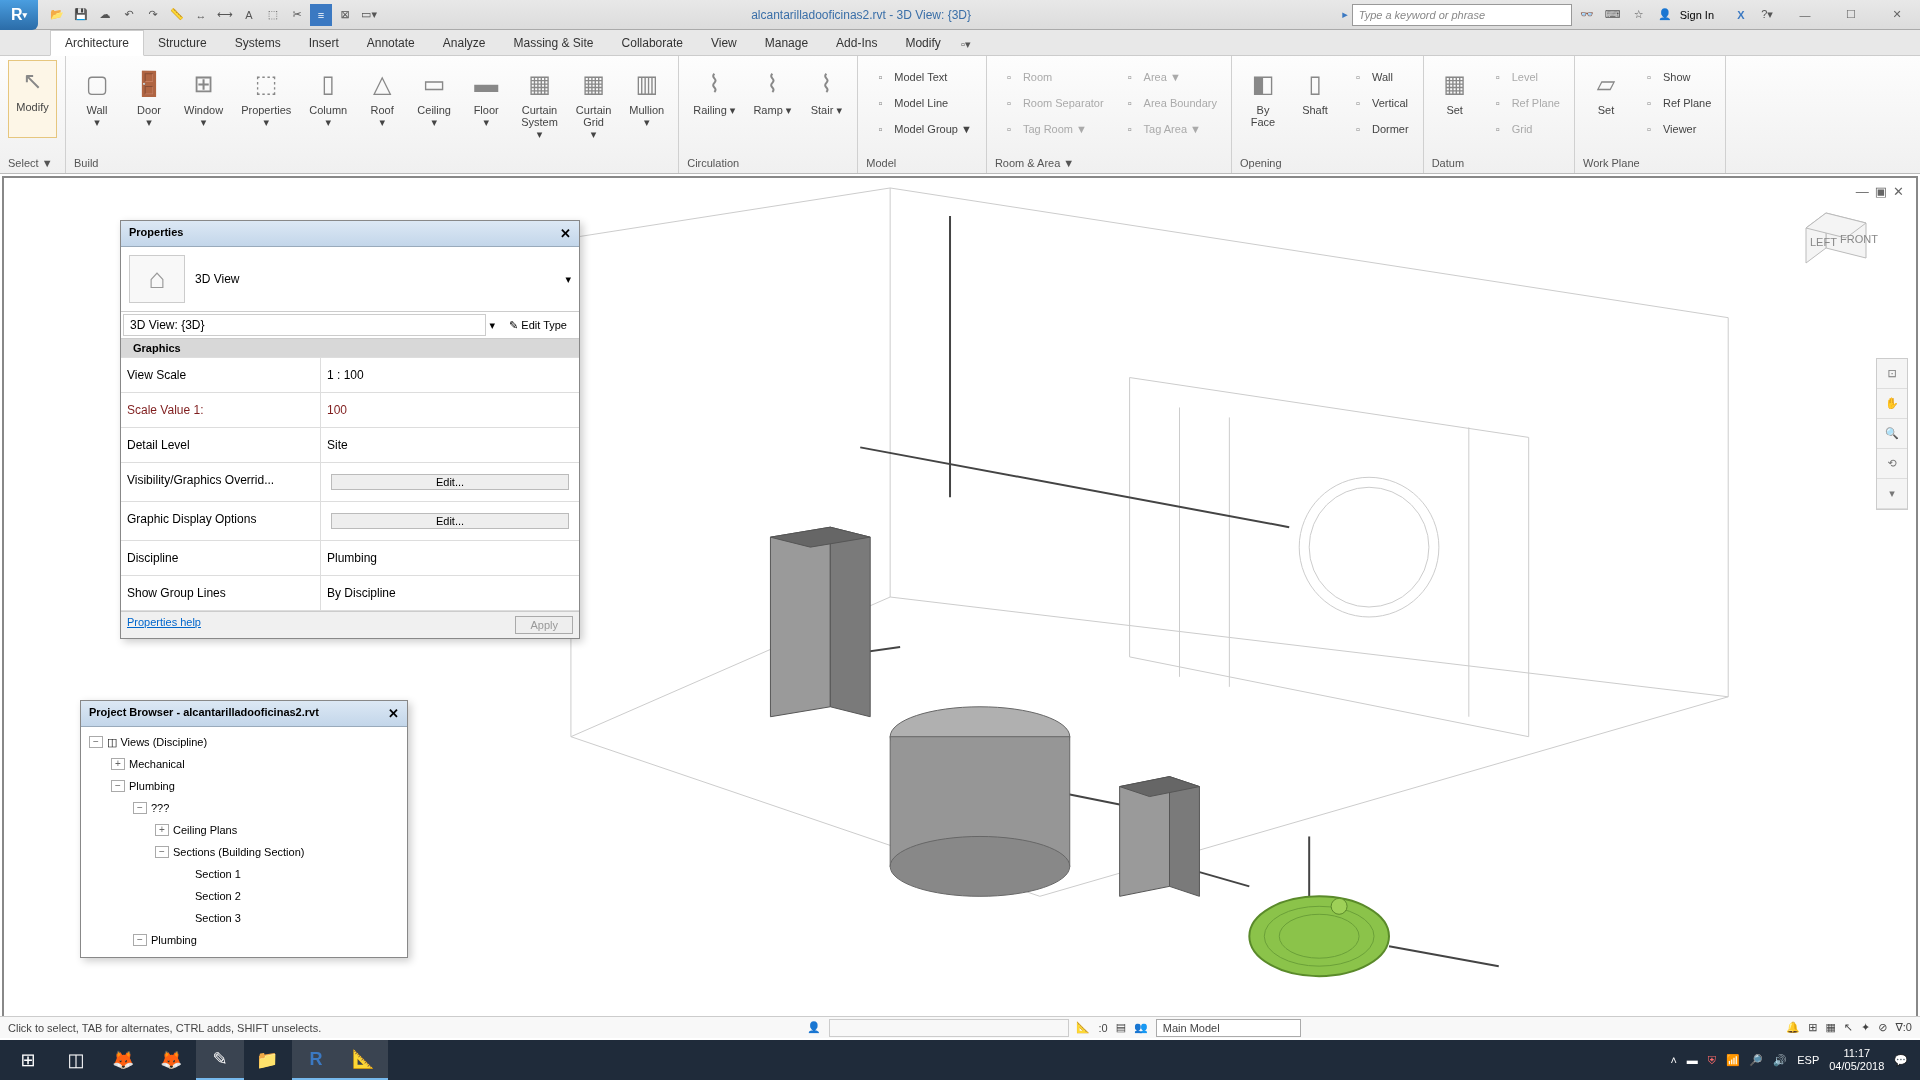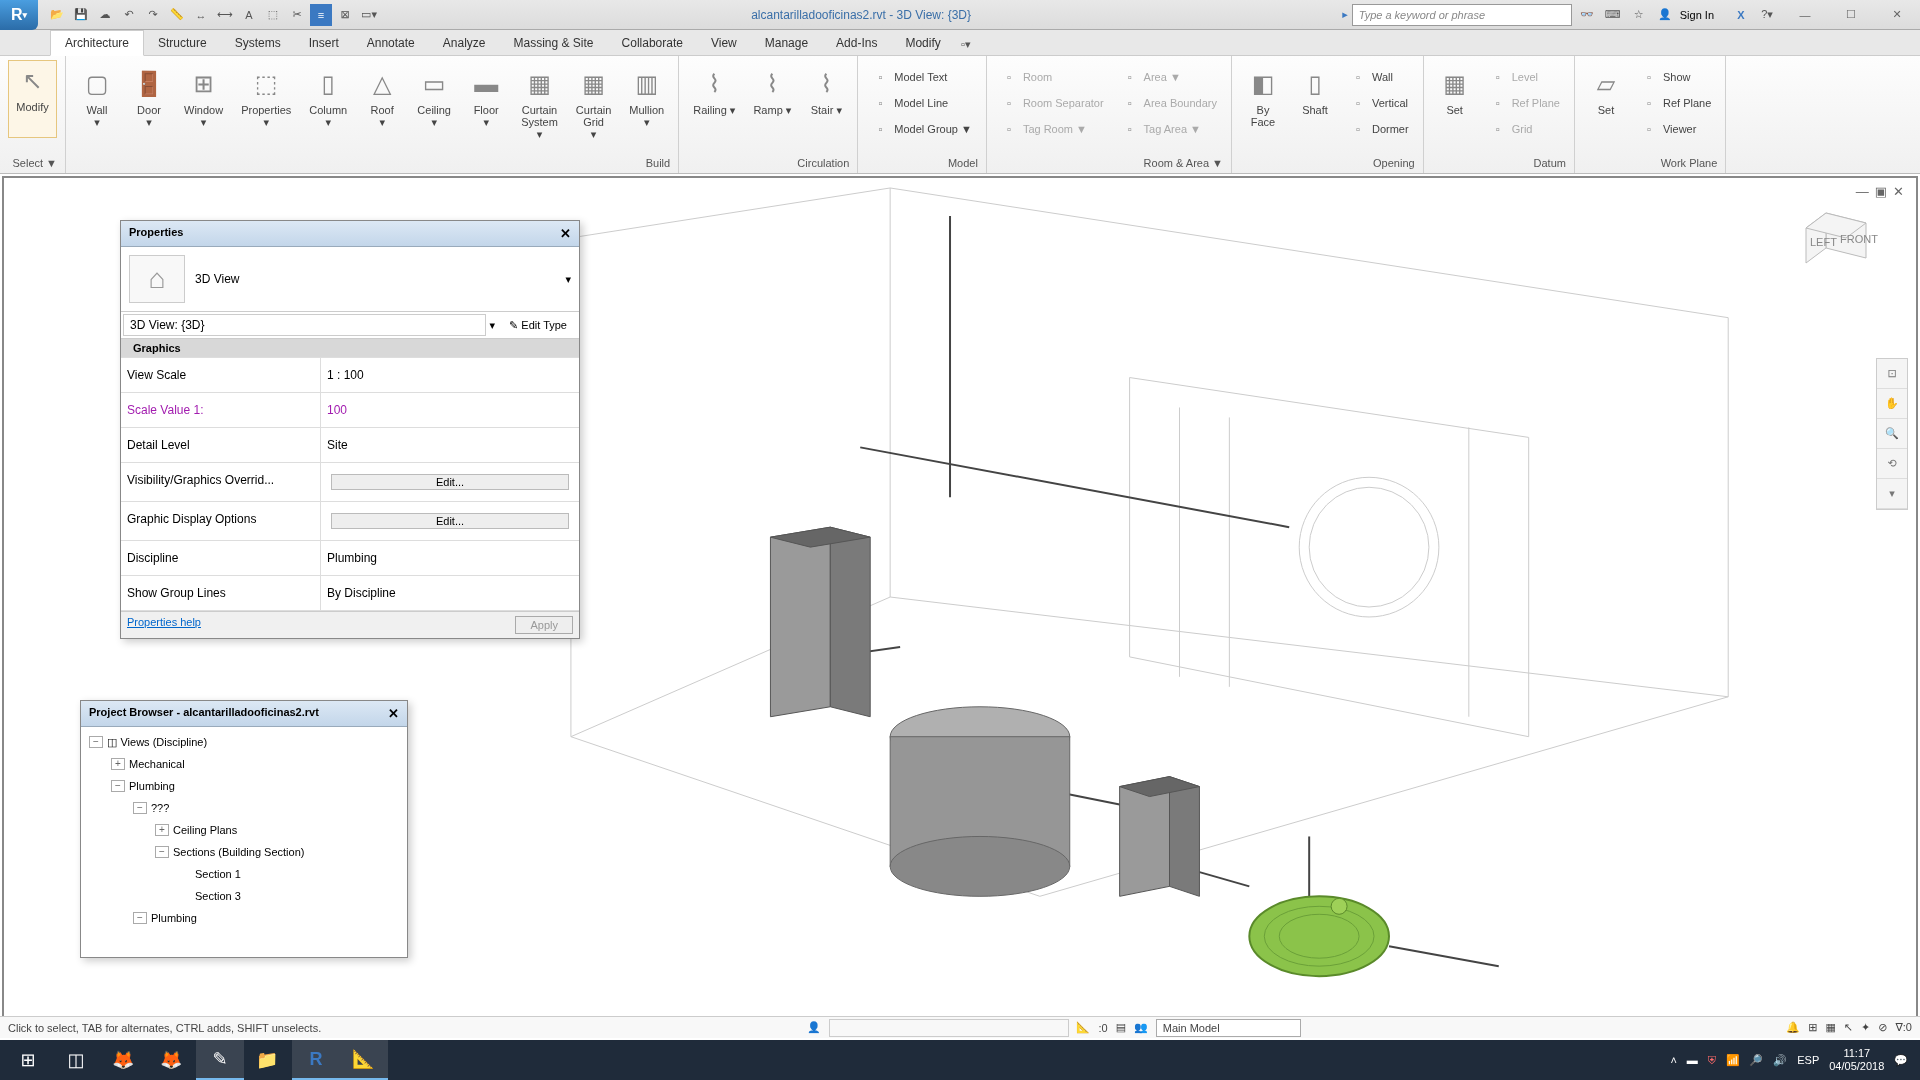--- a/index.html
+++ b/index.html
@@ -13,21 +13,21 @@
 .search-box{width:220px;height:22px;border:1px solid #999;background:#fff;padding:0 6px;font-style:italic;color:#888;display:flex;align-items:center}
 .win-btns{display:flex}
 .win-btn{width:46px;height:30px;display:flex;align-items:center;justify-content:center;color:#666;cursor:pointer}
 
 .tabstrip{height:26px;background:#e8e8e8;display:flex;align-items:flex-end;padding-left:50px;border-bottom:1px solid #ccc}
 .tab{padding:5px 14px;cursor:pointer;font-size:12px;color:#333}
 .tab.active{background:#fff;border:1px solid #ccc;border-bottom:1px solid #fff;margin-bottom:-1px}
 
 .ribbon{height:118px;background:linear-gradient(#fdfdfd,#f0f0f0);display:flex;border-bottom:1px solid #bbb}
 .rpanel{border-right:1px solid #d0d0d0;display:flex;flex-direction:column;justify-content:space-between;padding:4px 8px 0}
-.rpanel-label{text-align:right;font-size:11px;color:#555;padding:4px 0;border-top:1px solid transparent}
+.rpanel-label{text-align:left;font-size:11px;color:#555;padding:4px 0;border-top:1px solid transparent}
 .rpanel-body{display:flex;align-items:flex-start;gap:6px;flex:1;padding-top:4px}
 .bigbtn{display:flex;flex-direction:column;align-items:center;gap:4px;padding:4px 6px;cursor:pointer;min-width:46px}
 .bigbtn-icon{width:32px;height:32px;display:flex;align-items:center;justify-content:center;font-size:24px;color:#888}
 .bigbtn-label{font-size:11px;text-align:center;line-height:12px;color:#444}
 .smallbtn-col{display:flex;flex-direction:column;gap:0}
 .smallbtn{display:flex;align-items:center;gap:6px;padding:3px 6px;cursor:pointer;height:26px;white-space:nowrap;color:#444}
 .smallbtn.dim{color:#aaa}
 .smallbtn-icon{width:16px;height:16px;display:inline-flex;align-items:center;justify-content:center;color:#888}
 
 .canvas-area{position:absolute;top:174px;left:0;right:0;bottom:40px;background:#fff;border:2px solid #888;margin:2px}
@@ -37,21 +37,21 @@
 .panel-title{background:linear-gradient(#dce8f4,#c3d6ea);padding:5px 8px;font-weight:bold;font-size:12px;display:flex;justify-content:space-between;border-bottom:1px solid #9ab}
 .panel-title .x{cursor:pointer;font-size:13px}
 .type-sel{display:flex;align-items:center;padding:8px;gap:10px;background:#fff;border-bottom:1px solid #ccc}
 .type-icon{width:56px;height:48px;border:1px solid #ccc;display:flex;align-items:center;justify-content:center;font-size:28px;color:#999;background:#f8f8f8}
 .type-name{flex:1;font-size:12px}
 .prop-row{display:flex;border-bottom:1px solid #ddd;background:#fff}
 .prop-row.group{background:#d8d8d8;font-weight:bold;padding:3px 12px}
 .prop-cell{padding:10px 6px;font-size:12px}
 .prop-cell.label{width:200px;border-right:1px solid #ddd}
 .prop-cell.value{flex:1}
-.prop-cell.dim{color:#a21caf}
+.prop-cell.dim{color:#7f1d1d}
 .edit-btn{text-align:center;background:#eee;border:1px solid #bbb;margin:1px 4px;padding:1px;cursor:pointer;font-size:11px}
 .prop-footer{display:flex;justify-content:space-between;padding:4px 6px;background:#f0f0f0;border-top:1px solid #ccc}
 .prop-footer a{color:#0066cc;text-decoration:underline;cursor:pointer}
 .apply-btn{padding:2px 14px;border:1px solid #aaa;background:#eee;color:#999}
 .view-select-row{display:flex;align-items:center;background:#fff;border-bottom:1px solid #ccc;padding:2px}
 .view-select{flex:1;padding:3px 6px;border:1px solid #ccc;font-size:12px}
 .edit-type{padding:3px 10px;cursor:pointer}
 
 .browser-panel{position:absolute;top:700px;left:80px;width:328px;background:#fff;border:1px solid #888;box-shadow:3px 3px 8px rgba(0,0,0,.2)}
 .tree{padding:4px 2px;font-size:12px;line-height:22px;height:230px;overflow:auto}
@@ -516,20 +516,25 @@
       </div>
       <div class="tree-row">
         <span class="tree-indent" style="width:72px"></span>
         <span class="tree-toggle">−</span>
         <span>Sections (Building Section)</span>
       </div>
       <div class="tree-row">
         <span class="tree-indent" style="width:94px"></span>
         <span style="width:18px;display:inline-block"></span>
         <span>Section 1</span>
+      </div>
+      <div class="tree-row">
+        <span class="tree-indent" style="width:94px"></span>
+        <span style="width:18px;display:inline-block"></span>
+        <span>Section 2</span>
       </div>
       <div class="tree-row">
         <span class="tree-indent" style="width:94px"></span>
         <span style="width:18px;display:inline-block"></span>
         <span>Section 3</span>
       </div>
       <div class="tree-row">
         <span class="tree-indent" style="width:50px"></span>
         <span class="tree-toggle">−</span>
         <span>Plumbing</span>

